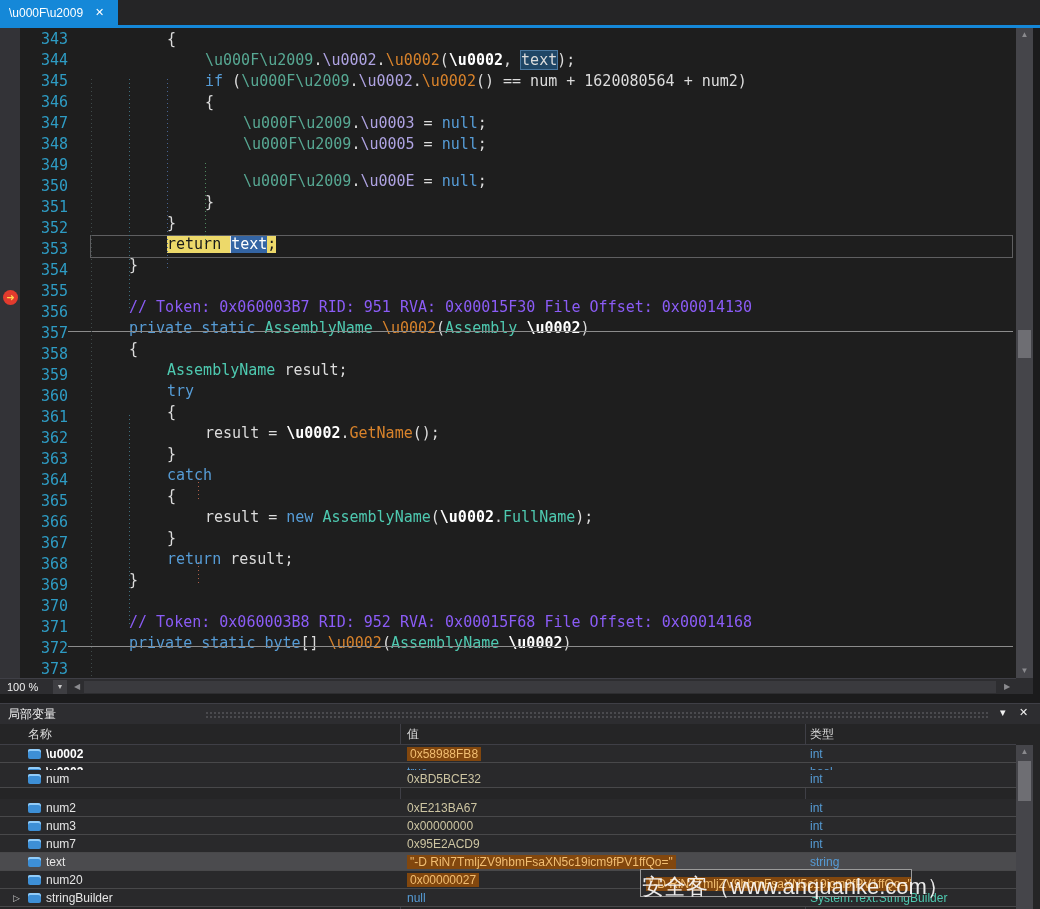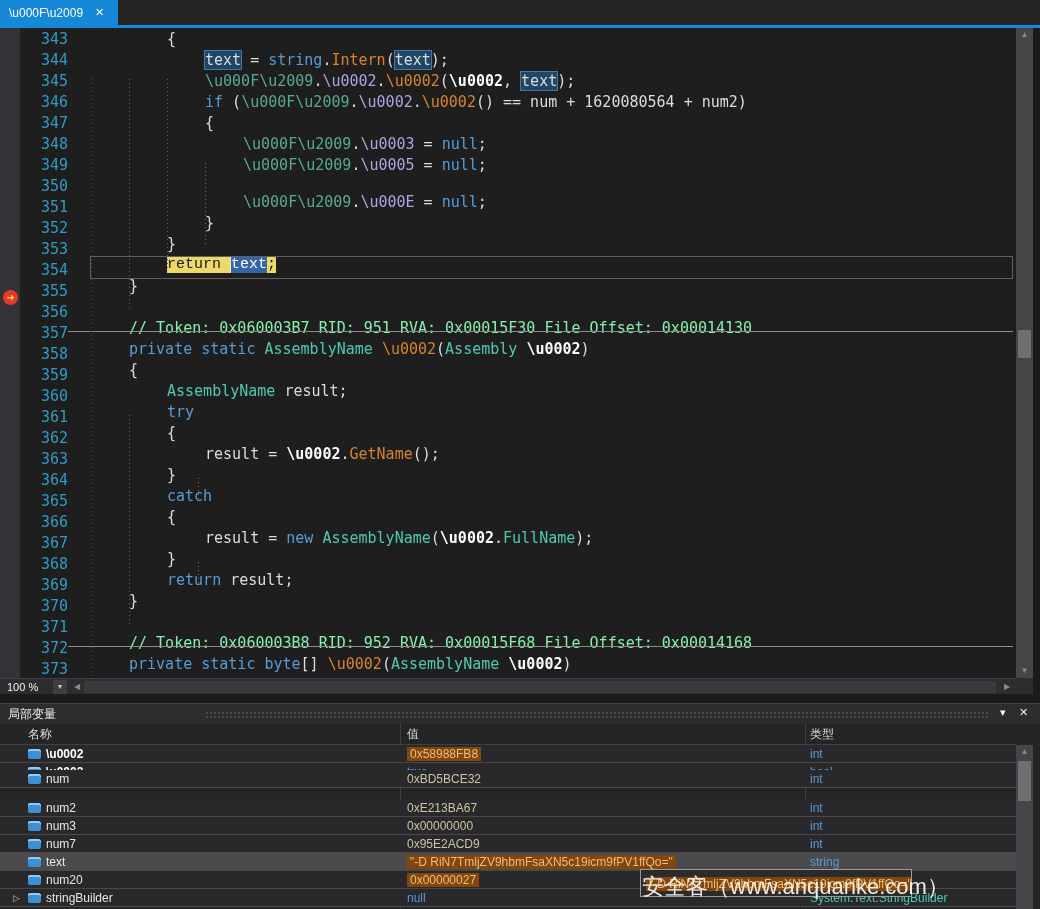--- a/index.html
+++ b/index.html
@@ -16,21 +16,21 @@
 #bp{position:absolute;left:3px;top:262px;width:15px;height:15px;border-radius:50%;
   background:#E23B2E;display:flex;align-items:center;justify-content:center}
 #bp span{color:#FFD34E;font-size:10px;font-weight:bold;line-height:1}
 #gutter{position:absolute;left:20px;top:2px;width:48px}
 .ln{height:21px;line-height:21px;text-align:right;color:#2E9CC4;font:15px "DejaVu Sans Mono",monospace}
 #code{position:absolute;left:91px;top:2px;width:925px}
 .cl{height:21px;line-height:21px;font:15px "DejaVu Sans Mono",monospace;white-space:pre;color:#DCDCDC;position:relative}
 .cl.current::before{content:"";position:absolute;left:-1px;top:0;right:3px;height:21px;
   border:1px solid #5F5F61;pointer-events:none}
 .tk-pl{color:#DCDCDC}.tk-k{color:#569CD6}.tk-ty{color:#4EC9B0}.tk-cls{color:#57A893}
-.tk-fld{color:#AFA3E2}.tk-m{color:#D9832B}.tk-com{color:#86efac}
+.tk-fld{color:#AFA3E2}.tk-m{color:#D9832B}.tk-com{color:#8b5cf6}
 .tk-b{color:#FFFFFF;font-weight:bold}
 .tk-hl{color:#DCDCDC;background:#1F4666;outline:1px solid #49779F}
 .tk-y{color:#1A1A1A;background:#EDD96A}
 .tk-ysel{color:#FFFFFF;background:#3465A4;border-left:1px solid #E8E8E8}
 .sepline{position:absolute;left:68px;width:945px;height:1px;background:#8C8C8C}
 .guide{position:absolute;width:1px}
 
 #evsb{position:absolute;left:1016px;top:28px;width:17px;height:650px;background:#45454A}
 #evsb .arr{position:absolute;left:0;width:17px;height:14px;color:#8A8A8E;font-size:8px;text-align:center;line-height:14px}
 #evsb .thumb{position:absolute;left:2px;top:302px;width:13px;height:28px;background:#6E6E73}
@@ -119,30 +119,29 @@
       <div class="ln">367</div>
       <div class="ln">368</div>
       <div class="ln">369</div>
       <div class="ln">370</div>
       <div class="ln">371</div>
       <div class="ln">372</div>
       <div class="ln">373</div>
     </div>
   <div id="code">
       <div class="cl" style="padding-left: 76px;"><span class="tk-pl">{</span></div>
-      <div class="cl" style="padding-left: 114px;"><span class="tk-hl">text</span><span class="tk-pl"> = </span><span class="tk-k">string</span><span class="tk-pl">.</span><span class="tk-m">Intern</span><span class="tk-pl">(</span><span class="tk-hl">text</span><span class="tk-pl">);</span></div>
       <div class="cl" style="padding-left: 114px;"><span class="tk-cls">\u000F\u2009</span><span class="tk-pl">.</span><span class="tk-fld">\u0002</span><span class="tk-pl">.</span><span class="tk-m">\u0002</span><span class="tk-pl">(</span><span class="tk-b">\u0002</span><span class="tk-pl">, </span><span class="tk-hl">text</span><span class="tk-pl">);</span></div>
       <div class="cl" style="padding-left: 114px;"><span class="tk-k">if</span><span class="tk-pl"> (</span><span class="tk-cls">\u000F\u2009</span><span class="tk-pl">.</span><span class="tk-fld">\u0002</span><span class="tk-pl">.</span><span class="tk-m">\u0002</span><span class="tk-pl">() == num + 1620080564 + num2)</span></div>
       <div class="cl" style="padding-left: 114px;"><span class="tk-pl">{</span></div>
       <div class="cl" style="padding-left: 152px;"><span class="tk-cls">\u000F\u2009</span><span class="tk-pl">.</span><span class="tk-fld">\u0003</span><span class="tk-pl"> = </span><span class="tk-k">null</span><span class="tk-pl">;</span></div>
       <div class="cl" style="padding-left: 152px;"><span class="tk-cls">\u000F\u2009</span><span class="tk-pl">.</span><span class="tk-fld">\u0005</span><span class="tk-pl"> = </span><span class="tk-k">null</span><span class="tk-pl">;</span></div>
       <div class="cl" style="padding-left: 152px; margin-top: 16px;"><span class="tk-cls">\u000F\u2009</span><span class="tk-pl">.</span><span class="tk-fld">\u000E</span><span class="tk-pl"> = </span><span class="tk-k">null</span><span class="tk-pl">;</span></div>
       <div class="cl" style="padding-left: 114px;"><span class="tk-pl">}</span></div>
       <div class="cl" style="padding-left: 76px;"><span class="tk-pl">}</span></div>
-      <div class="cl current" style="padding-left: 76px; font-family: Liberation Mono, monospace;"><span class="tk-y">return </span><span class="tk-ysel">text</span><span class="tk-y">;</span></div>
+      <div class="cl current" style="padding-left: 76px;"><span class="tk-y">return </span><span class="tk-ysel">text</span><span class="tk-y">;</span></div>
       <div class="cl" style="padding-left: 38px;"><span class="tk-pl">}</span></div>
       <div class="cl" style="padding-left: 0px;"></div>
       <div class="cl" style="padding-left: 38px;"><span class="tk-com">// Token: 0x060003B7 RID: 951 RVA: 0x00015F30 File Offset: 0x00014130</span></div>
       <div class="cl" style="padding-left: 38px;"><span class="tk-k">private</span><span class="tk-pl"> </span><span class="tk-k">static</span><span class="tk-pl"> </span><span class="tk-ty">AssemblyName</span><span class="tk-pl"> </span><span class="tk-m">\u0002</span><span class="tk-pl">(</span><span class="tk-ty">Assembly</span><span class="tk-pl"> </span><span class="tk-b">\u0002</span><span class="tk-pl">)</span></div>
       <div class="cl" style="padding-left: 38px;"><span class="tk-pl">{</span></div>
       <div class="cl" style="padding-left: 76px;"><span class="tk-ty">AssemblyName</span><span class="tk-pl"> result;</span></div>
       <div class="cl" style="padding-left: 76px;"><span class="tk-k">try</span></div>
       <div class="cl" style="padding-left: 76px;"><span class="tk-pl">{</span></div>
       <div class="cl" style="padding-left: 114px;"><span class="tk-pl">result = </span><span class="tk-b">\u0002</span><span class="tk-pl">.</span><span class="tk-m">GetName</span><span class="tk-pl">();</span></div>
       <div class="cl" style="padding-left: 76px;"><span class="tk-pl">}</span></div>

